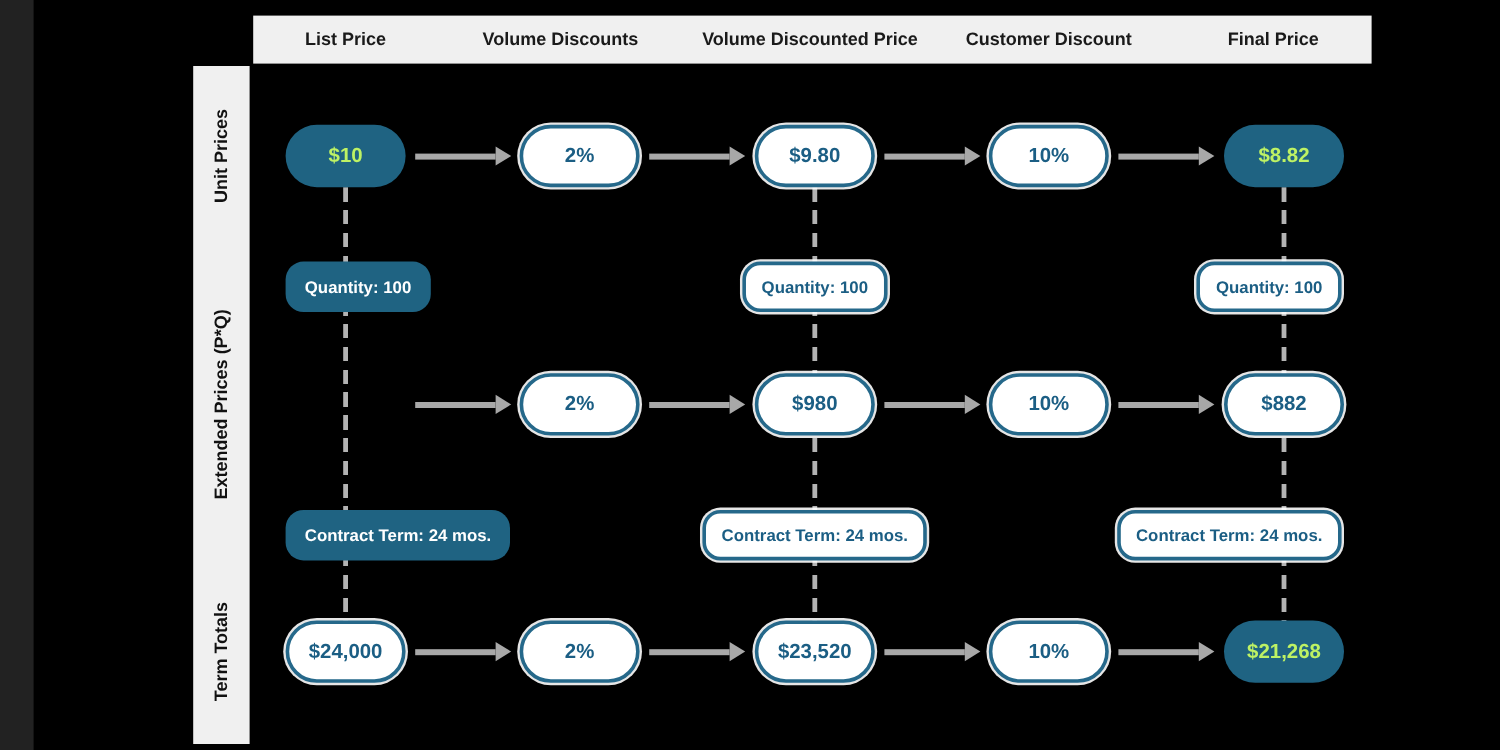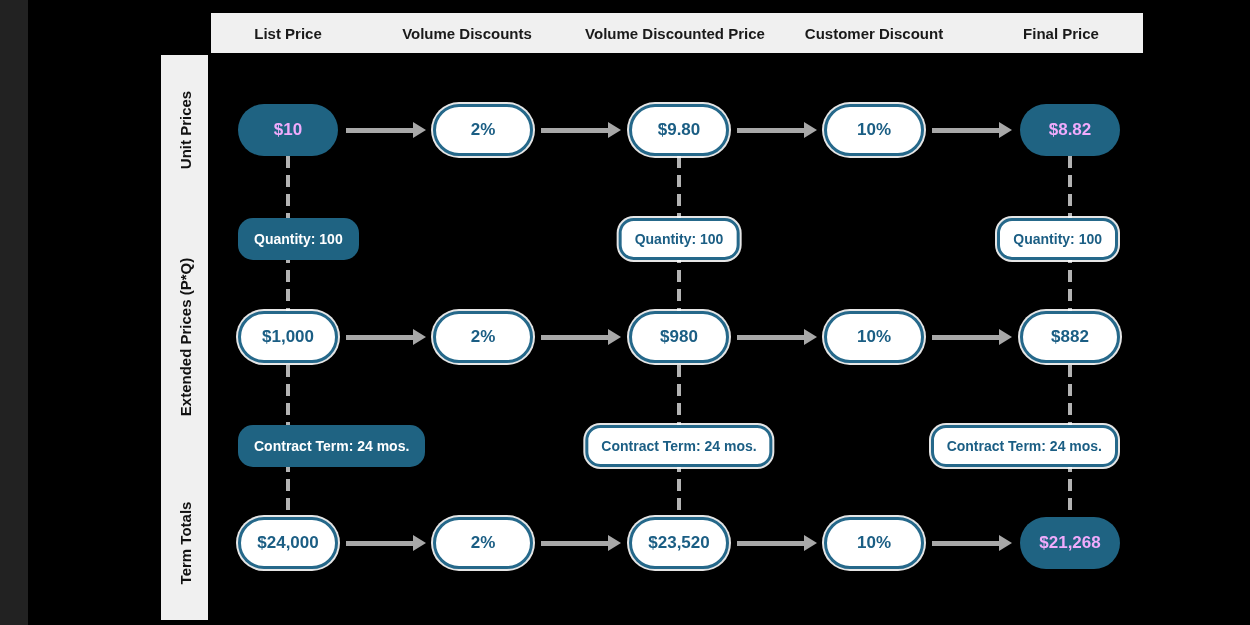--- a/index.html
+++ b/index.html
@@ -27,21 +27,21 @@
   .dash{position:absolute; top:156px; height:362px; width:4px; z-index:1;
     background:repeating-linear-gradient(to bottom, var(--dash) 0 12px, transparent 12px 19px);}
   .d0{left:258px;} .d1{left:649px;} .d2{left:1040px;}
 
   
   .pill{position:absolute; width:100px; height:52px; border-radius:26px; z-index:2;
     display:flex; align-items:center; justify-content:center;
     font-size:17px; font-weight:bold;}
   .pill.outline{background:#fff; border:3.5px solid var(--teal-border); color:var(--teal-text);
     box-shadow:0 0 0 2px rgba(255,255,255,0.9);}
-  .pill.filled{background:var(--teal); color:#f0abfc;}
+  .pill.filled{background:var(--teal); color:#bef264;}
   .col0{left:210px;} .col1{left:405px;} .col2{left:601px;} .col3{left:796px;} .col4{left:992px;}
   .row0{top:104px;} .row1{top:311px;} .row2{top:517px;}
 
   
   .badge{position:absolute; height:42px; border-radius:15px; z-index:3;
     display:inline-flex; align-items:center; justify-content:center; white-space:nowrap;
     font-size:14px; font-weight:bold; padding:0 16px;}
   .badge.filled{background:var(--teal); color:#fff;}
   .badge.outline{background:#fff; border:3px solid var(--teal-border); color:var(--teal-text);
     box-shadow:0 0 0 2px rgba(255,255,255,0.9); padding:0 13px;}
@@ -78,21 +78,20 @@
   <div class="dash d0"></div>
   <div class="dash d1"></div>
   <div class="dash d2"></div>
 
   <div class="pill filled  row0 col0">$10</div>
   <div class="pill outline row0 col1">2%</div>
   <div class="pill outline row0 col2">$9.80</div>
   <div class="pill outline row0 col3">10%</div>
   <div class="pill filled  row0 col4">$8.82</div>
 
-  <div class="pill outline row1 col0">$1,000</div>
   <div class="pill outline row1 col1">2%</div>
   <div class="pill outline row1 col2">$980</div>
   <div class="pill outline row1 col3">10%</div>
   <div class="pill outline row1 col4">$882</div>
 
   <div class="pill outline row2 col0">$24,000</div>
   <div class="pill outline row2 col1">2%</div>
   <div class="pill outline row2 col2">$23,520</div>
   <div class="pill outline row2 col3">10%</div>
   <div class="pill filled  row2 col4">$21,268</div>

